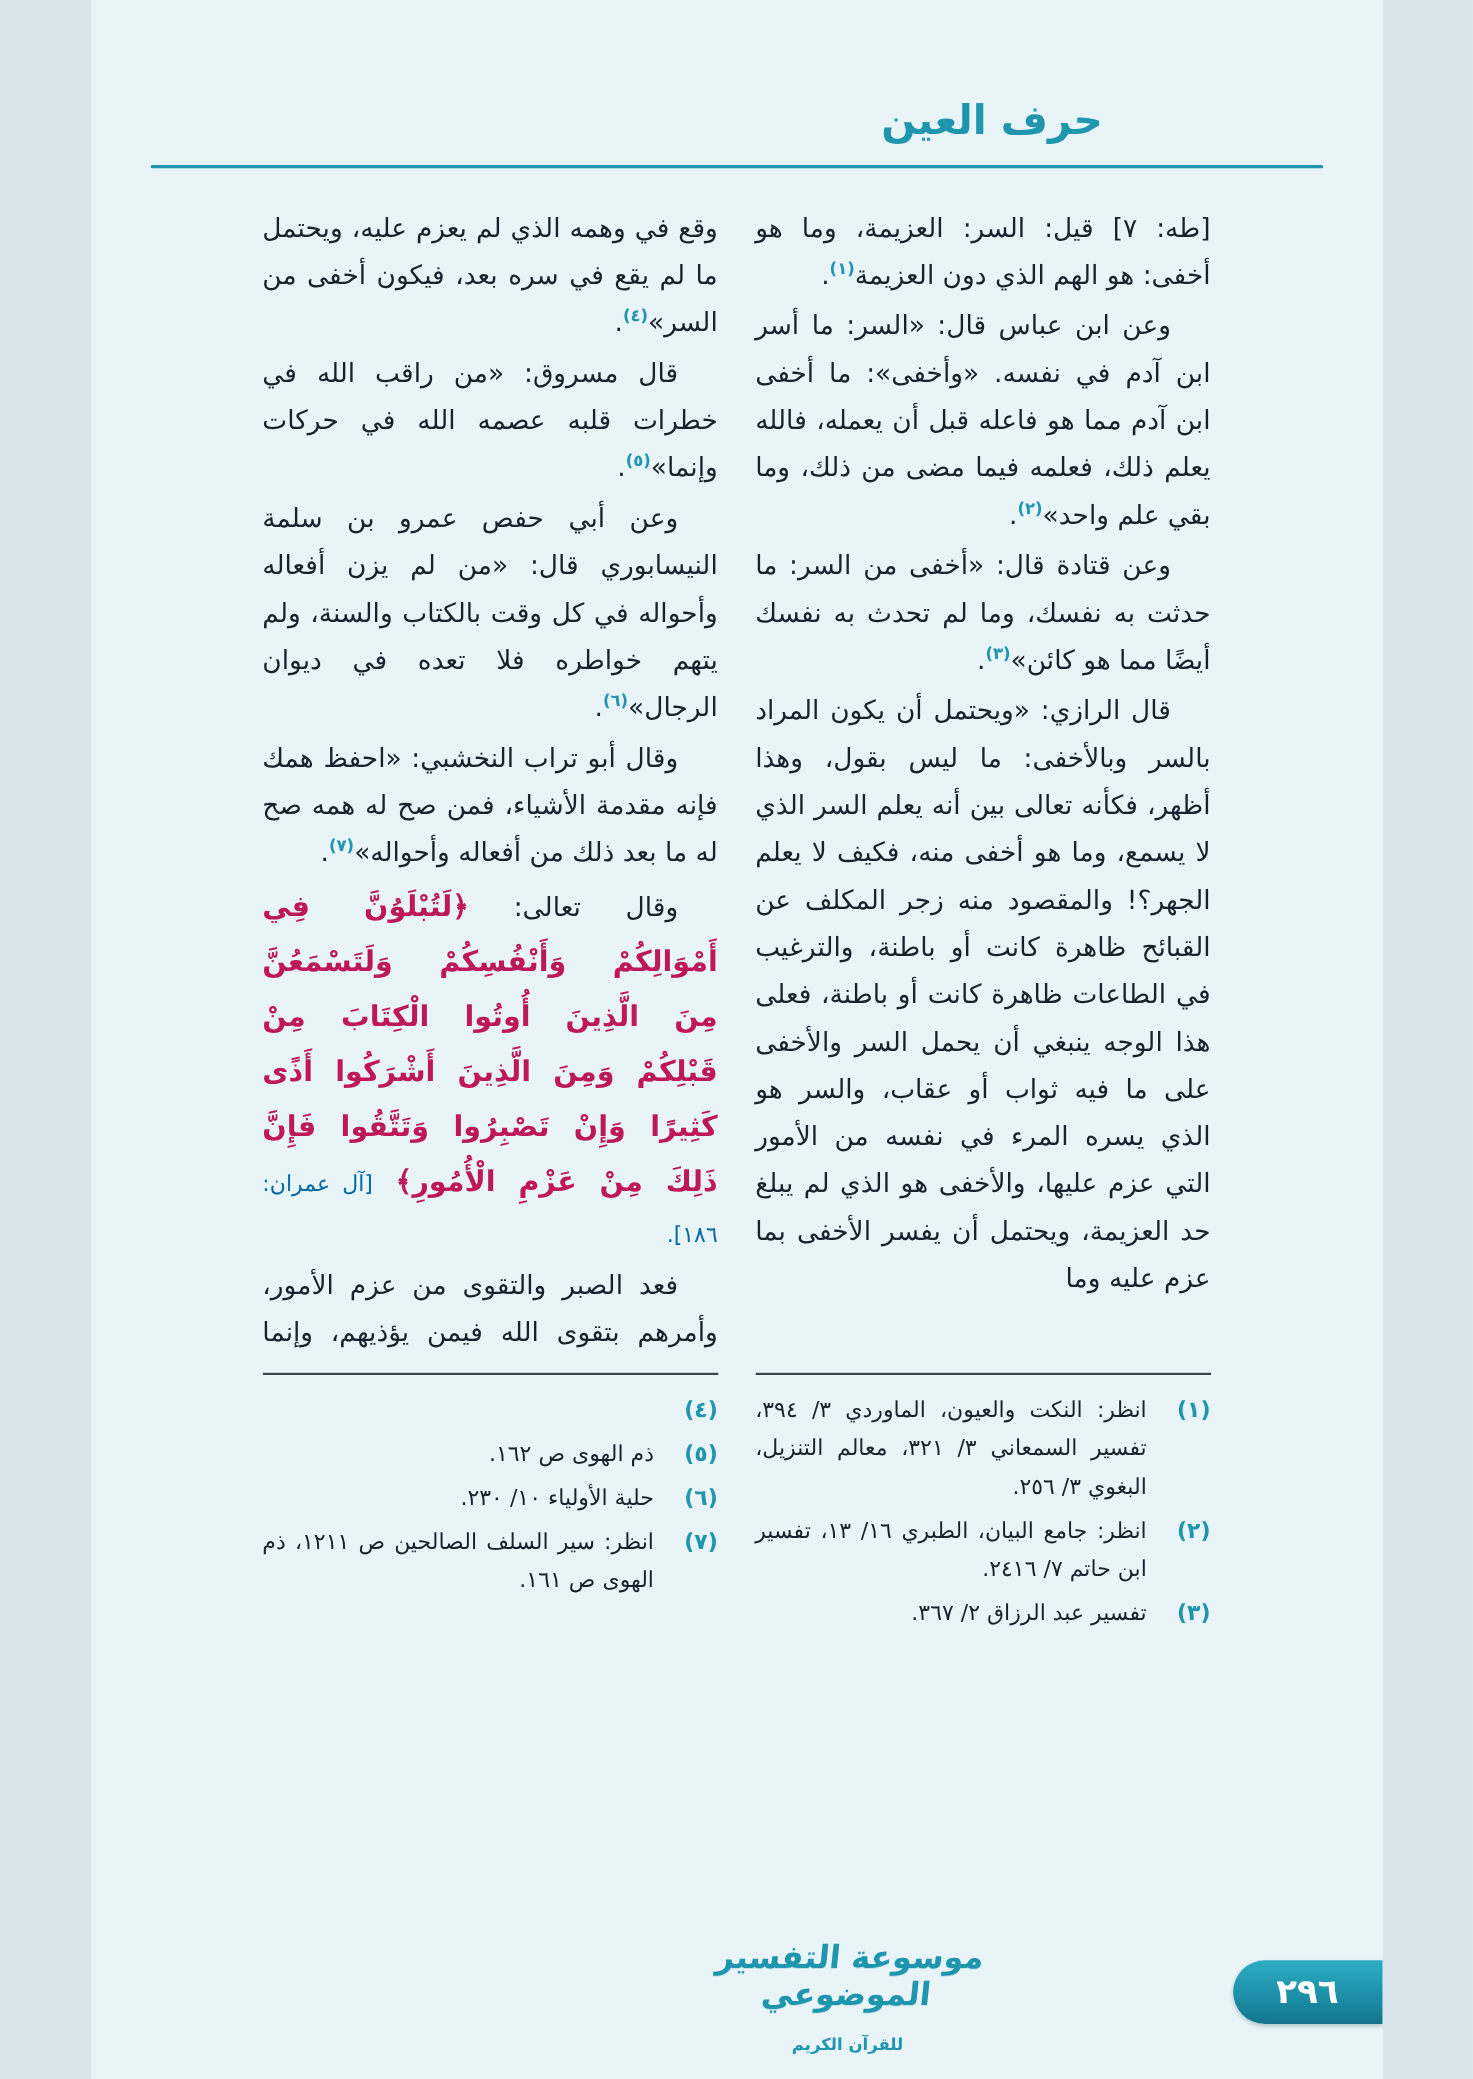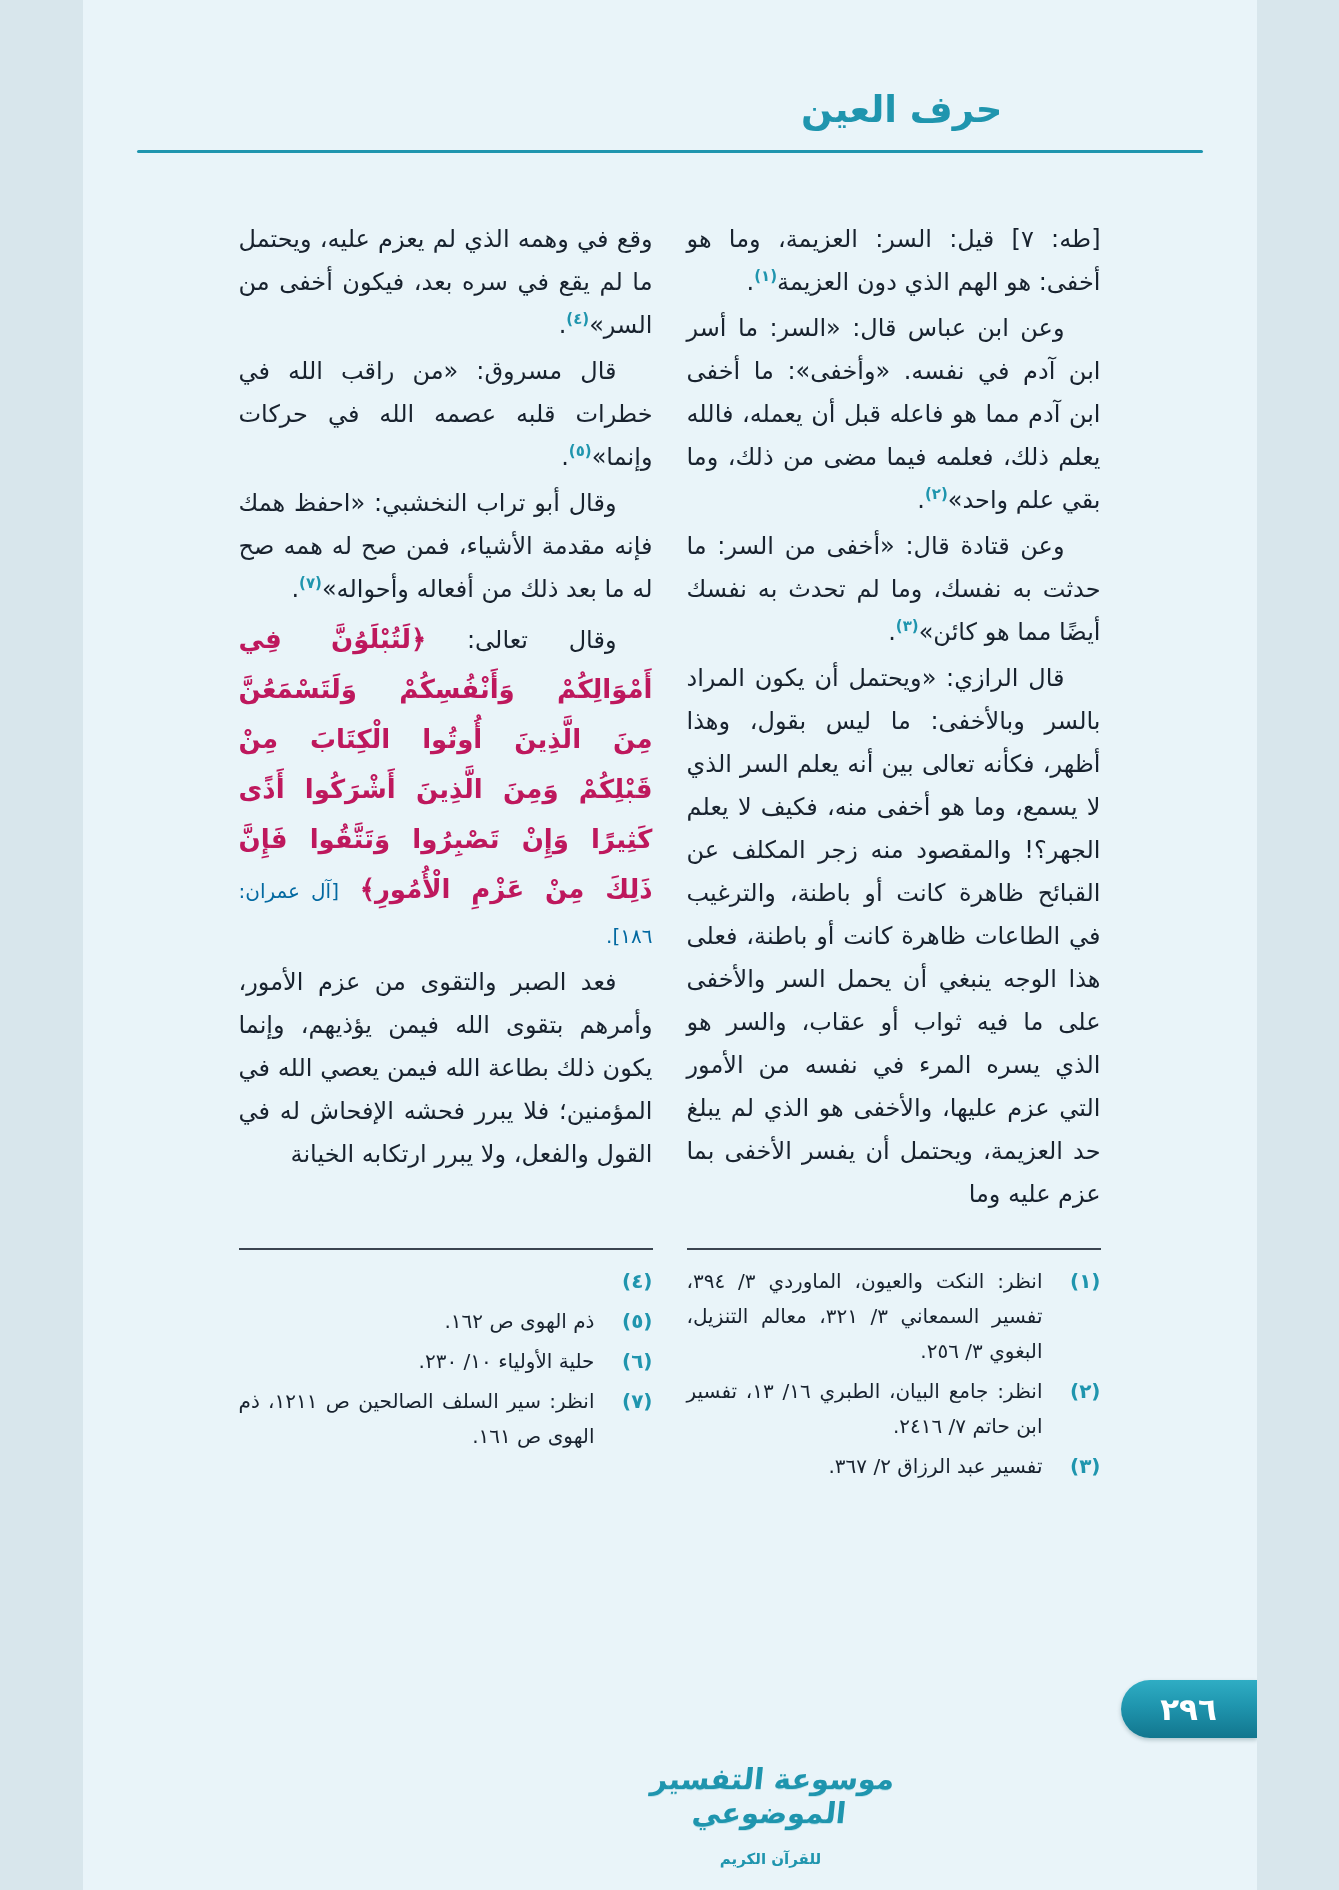--- a/index.html
+++ b/index.html
@@ -39,21 +39,21 @@
   .columns {
     position:absolute;
     top:186px;
     right:156px;
     left:156px;
     height:1052px;
     display:flex;
     gap:34px;
     overflow:hidden;
   }
-  .col { flex:1 1 0;margin-top:32px; }
+  .col { flex:1 1 0; }
   .para {
     font-size:24px;
     line-height:43px;
     text-align:justify;
     color:#18222e;
     text-indent:36px;
     margin-bottom:3px;
     font-weight:500;
   }
   .para.no-indent { text-indent:0; }
@@ -119,21 +119,21 @@
     text-shadow:0 1px 0 #bfe2ea;
   }
   .logo-sub {
     font-size:15px;
     font-weight:bold;
     margin-top:20px;
     letter-spacing:2px;
   }
   .page-badge {
     position:absolute;
-    top:1680px;
+    top:1782px;
     right:0;
     width:136px;
     height:58px;
     background:linear-gradient(180deg,#2fadc4 0%,#1f95ae 45%,#12768e 100%);
     border-radius:30px 0 0 30px;
     color:#ffffff;
     font-size:31px;
     font-weight:bold;
     display:flex;
     align-items:center;
@@ -154,20 +154,21 @@
     <section class="col">
       <p class="para no-indent"><span>[طه: ٧] قيل: السر: العزيمة، وما هو أخفى: هو الهم الذي دون العزيمة</span><sup class="fn">(١)</sup><span>.</span></p>
       <p class="para"><span>وعن ابن عباس قال: «السر: ما أسر ابن آدم في نفسه. «وأخفى»: ما أخفى ابن آدم مما هو فاعله قبل أن يعمله، فالله يعلم ذلك، فعلمه فيما مضى من ذلك، وما بقي علم واحد»</span><sup class="fn">(٢)</sup><span>.</span></p>
       <p class="para"><span>وعن قتادة قال: «أخفى من السر: ما حدثت به نفسك، وما لم تحدث به نفسك أيضًا مما هو كائن»</span><sup class="fn">(٣)</sup><span>.</span></p>
       <p class="para"><span>قال الرازي: «ويحتمل أن يكون المراد بالسر وبالأخفى: ما ليس بقول، وهذا أظهر، فكأنه تعالى بين أنه يعلم السر الذي لا يسمع، وما هو أخفى منه، فكيف لا يعلم الجهر؟! والمقصود منه زجر المكلف عن القبائح ظاهرة كانت أو باطنة، والترغيب في الطاعات ظاهرة كانت أو باطنة، فعلى هذا الوجه ينبغي أن يحمل السر والأخفى على ما فيه ثواب أو عقاب، والسر هو الذي يسره المرء في نفسه من الأمور التي عزم عليها، والأخفى هو الذي لم يبلغ حد العزيمة، ويحتمل أن يفسر الأخفى بما عزم عليه وما</span><sup class="fn"></sup><span></span></p>
     </section>
 
     <section class="col">
       <p class="para no-indent"><span>وقع في وهمه الذي لم يعزم عليه، ويحتمل ما لم يقع في سره بعد، فيكون أخفى من السر»</span><sup class="fn">(٤)</sup><span>.</span></p>
       <p class="para"><span>قال مسروق: «من راقب الله في خطرات قلبه عصمه الله في حركات وإنما»</span><sup class="fn">(٥)</sup><span>.</span></p>
+      <p class="para"><span>وعن أبي حفص عمرو بن سلمة النيسابوري قال: «من لم يزن أفعاله وأحواله في كل وقت بالكتاب والسنة، ولم يتهم خواطره فلا تعده في ديوان الرجال»</span><sup class="fn">(٦)</sup><span>.</span></p>
       <p class="para"><span>وقال أبو تراب النخشبي: «احفظ همك فإنه مقدمة الأشياء، فمن صح له همه صح له ما بعد ذلك من أفعاله وأحواله»</span><sup class="fn">(٧)</sup><span>.</span></p>
       <p class="para"><span>وقال تعالى: </span><span class="quran">﴿لَتُبْلَوُنَّ فِي أَمْوَالِكُمْ وَأَنْفُسِكُمْ وَلَتَسْمَعُنَّ مِنَ الَّذِينَ أُوتُوا الْكِتَابَ مِنْ قَبْلِكُمْ وَمِنَ الَّذِينَ أَشْرَكُوا أَذًى كَثِيرًا وَإِنْ تَصْبِرُوا وَتَتَّقُوا فَإِنَّ ذَلِكَ مِنْ عَزْمِ الْأُمُورِ﴾ </span><span class="verse-ref">[آل عمران: ١٨٦].</span></p>
       <p class="para"><span>فعد الصبر والتقوى من عزم الأمور، وأمرهم بتقوى الله فيمن يؤذيهم، وإنما يكون ذلك بطاعة الله فيمن يعصي الله في المؤمنين؛ فلا يبرر فحشه الإفحاش له في القول والفعل، ولا يبرر ارتكابه الخيانة</span><sup class="fn"></sup><span></span></p>
     </section>
 
   </main>
 
   <footer class="footnotes">
 
     <div class="fncol">

